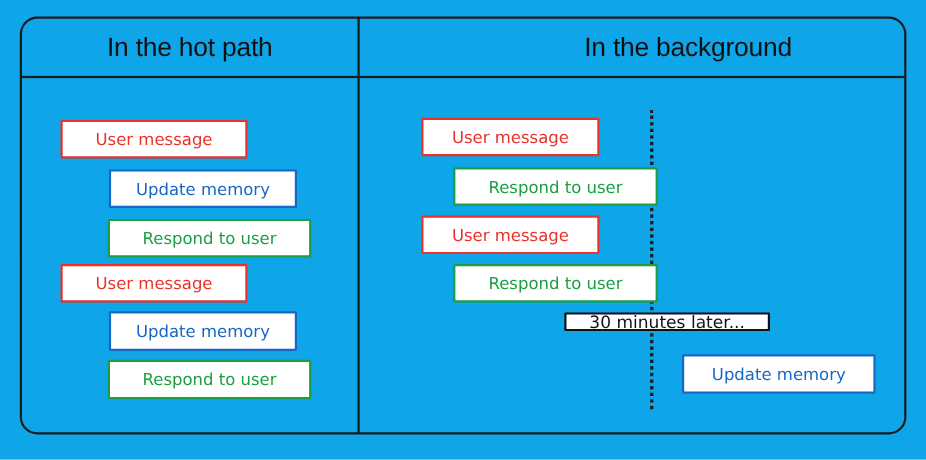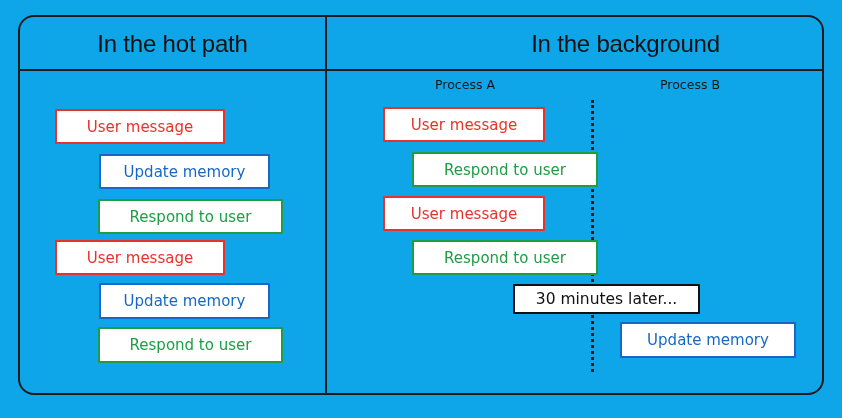--- a/index.html
+++ b/index.html
@@ -113,33 +113,31 @@
 <div id="canvas">
 
   <div class="frame"></div>
   <div class="header-rule"></div>
   <div class="col-divider"></div>
 
   <div class="col-header left">In the hot path</div>
 
   <div class="col-header right">In the background</div>
 
-  <div class="proc-label a">Process A</div>
 
-  <div class="proc-label b">Process B</div>
 
   <div class="proc-dots"></div>
 
   <div class="node red" style="left: 55px; top: 109px; width: 170px; height: 35px;">User message</div>
   <div class="node blue" style="left: 99px; top: 154px; width: 171px; height: 35px;">Update memory</div>
   <div class="node green" style="left: 98px; top: 199px; width: 185px; height: 35px;">Respond to user</div>
   <div class="node red" style="left: 55px; top: 240px; width: 170px; height: 35px;">User message</div>
   <div class="node blue" style="left: 99px; top: 283px; width: 171px; height: 36px;">Update memory</div>
   <div class="node green" style="left: 98px; top: 327px; width: 185px; height: 36px;">Respond to user</div>
 
   <div class="node red" style="left: 383px; top: 107px; width: 162px; height: 35px;">User message</div>
   <div class="node green" style="left: 412px; top: 152px; width: 186px; height: 35px;">Respond to user</div>
   <div class="node red" style="left: 383px; top: 196px; width: 162px; height: 35px;">User message</div>
   <div class="node green" style="left: 412px; top: 240px; width: 186px; height: 35px;">Respond to user</div>
-  <div class="node black" style="left: 513px; top: 284px; width: 187px; height: 30px;">30 minutes later...</div>
+  <div class="node black" style="left: 513px; top: 284px; width: 187px; height: 17px;">30 minutes later...</div>
   <div class="node blue" style="left: 620px; top: 322px; width: 176px; height: 36px;">Update memory</div>
 
 </div>
 
 </body></html>

